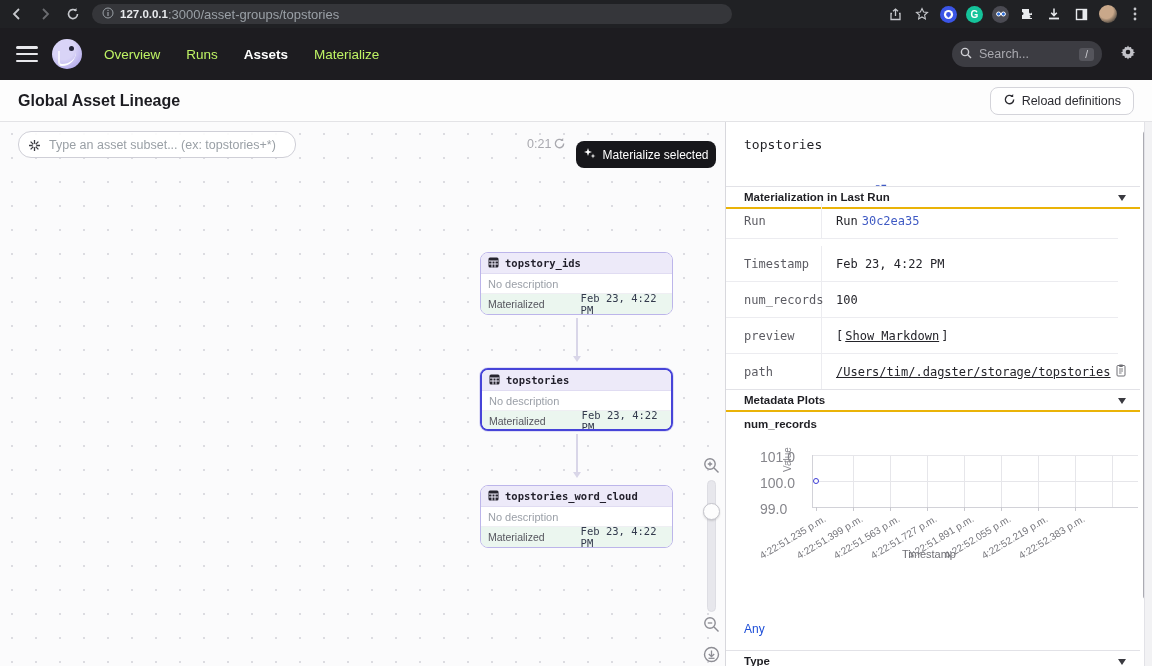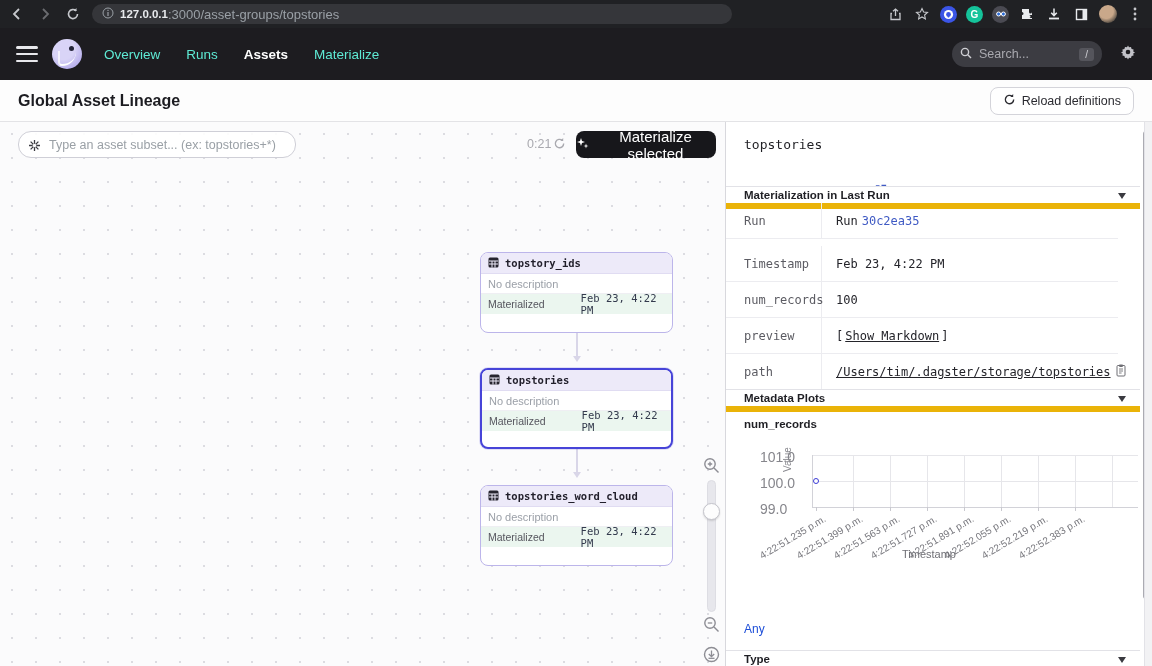--- a/index.html
+++ b/index.html
@@ -28,21 +28,21 @@
     justify-content:space-between; margin-right:14px; cursor:pointer; }
   #hamburger span { height:2.5px; background:#e8e8ec; border-radius:2px; }
   #dagster-logo { width:30px; height:30px; border-radius:50%;
     background:radial-gradient(circle at 38% 32%, #d9d4f7 0 40%, #beb6ee 70%, #a79df0 100%);
     position:relative; margin-right:22px; }
   #dagster-logo::before { content:""; position:absolute; left:17px; top:7px; width:5px;
     height:5px; border-radius:50%; background:#24243a; }
   #dagster-logo::after { content:""; position:absolute; left:6px; top:12px; width:16px;
     height:13px; border-radius:0 0 14px 4px; border-bottom:2px solid #fff;
     border-left:2px solid rgba(255,255,255,.7); }
-  .nav-item { color:#5eead4; font-size:13.5px; margin-right:26px; cursor:pointer; }
+  .nav-item { color:#bef264; font-size:13.5px; margin-right:26px; cursor:pointer; }
   .nav-item.active { color:#fff; font-weight:bold; }
   #search-pill { margin-left:auto; width:150px; height:26px; background:#3c3c42;
     border-radius:13px; display:flex; align-items:center; padding:0 8px; gap:7px; }
   #search-pill .ph { color:#a9a9af; font-size:12.5px; flex:1; }
   #slash-key { background:#55555c; color:#cfcfd4; font-size:10px; border-radius:3px;
     padding:1px 6px; }
   #gear { margin-left:18px; color:#c2c2c8; }
 
   
   #page-header { position:absolute; left:0; top:80px; width:1152px; height:42px;
@@ -58,25 +58,25 @@
     background-color:#fbfbfc;
     background-image:radial-gradient(#dcdce1 1.1px, transparent 1.1px);
     background-size:24px 24px; border-right:1px solid #d8d8dd; }
   #filter-input { position:absolute; left:18px; top:9px; width:278px; height:27px;
     border:1px solid #cfcfd7; border-radius:13px; background:rgba(255,255,255,.9);
     font-size:12.5px; color:#333; padding:0 10px 0 30px; outline:none; }
   #filter-input::placeholder { color:#9aa0a6; }
   #filter-icon { position:absolute; left:28px; top:16px; color:#3a3a40; }
   #graph-timer { position:absolute; left:527px; top:15px; font-size:12.5px; color:#a9a9af; }
   #timer-refresh { position:absolute; left:553px; top:14px; color:#a9a9af; }
-  #materialize-btn { position:absolute; left:576px; top:9px; width:140px; height:27px;
-    background:#17171b; color:#fff; border:none; border-radius:8px; font-size:15px;
+  #materialize-btn { position:absolute; left:576px; top:19px; width:140px; height:27px;
+    background:#17171b; color:#fff; border:none; border-radius:8px; font-size:12px;
     display:flex; align-items:center; gap:6px; justify-content:center; cursor:pointer; }
 
-  .asset-node { position:absolute; left:480px; width:193px; height:81px; background:#fff;
+  .asset-node { position:absolute; left:480px; width:193px; height:63px; background:#fff;
     border:1.5px solid #bcb5ea; border-radius:8px; overflow:hidden; font-size:11px;
     cursor:pointer; }
   .asset-node.selected { border:2px solid #4744d8; box-shadow:0 0 0 1px rgba(71,68,216,.15); }
   .node-head { height:21px; background:#edeaf9; display:flex; align-items:center; gap:6px;
     padding:0 7px; border-bottom:1px solid #e0dcf2; }
   .node-name { font-family:"DejaVu Sans Mono", monospace; font-size:10.5px; font-weight:bold;
     color:#211f2b; }
   .node-desc { height:20px; display:flex; align-items:center; padding:0 7px; color:#9ba0a8;
     font-size:11px; border-bottom:1px solid #efeff3; }
   .node-foot { height:20px; background:#ebf6ef; display:flex; align-items:center;
@@ -97,21 +97,21 @@
     box-shadow:0 1px 2px rgba(0,0,0,.15); cursor:grab; }
 
   
   #details-panel { position:absolute; left:726px; top:122px; width:426px; height:544px;
     background:#fff; }
   #asset-name { position:absolute; left:18px; top:15px; font-size:13px; color:#1f1f24; }
   #catalog-link { position:absolute; left:18px; top:34px; font-size:13px; color:#3f5ac4;
     display:flex; align-items:flex-start; gap:5px; cursor:pointer;margin-top:28px; }
 
   .section-head { position:absolute; left:0; width:414px; height:23px;
-    border-top:1px solid #e2e2e7; border-bottom:6px solid #eab308; display:flex;
+    border-top:1px solid #e2e2e7; border-bottom:2px solid #eab308; display:flex;
     align-items:center; padding:0 14px 0 18px; background:#fff; }
   .section-title { font-size:11.5px; font-weight:bold; color:#1f1f24; }
   .caret { margin-left:auto; width:0; height:0; border:4.5px solid transparent;
     border-top:6px solid #3a3a40; margin-top:5px; cursor:pointer; }
 
   .meta-row { position:absolute; left:0; width:392px; height:36px;
     border-bottom:1px solid #ececf0; display:flex; align-items:center;
     font-family:"DejaVu Sans Mono", monospace; font-size:12px; }
   .meta-label { width:96px; padding-left:18px; color:#5c5c63; flex:0 0 auto;
     align-self:stretch; display:flex; align-items:center; border-right:1px solid #ececf0; }

